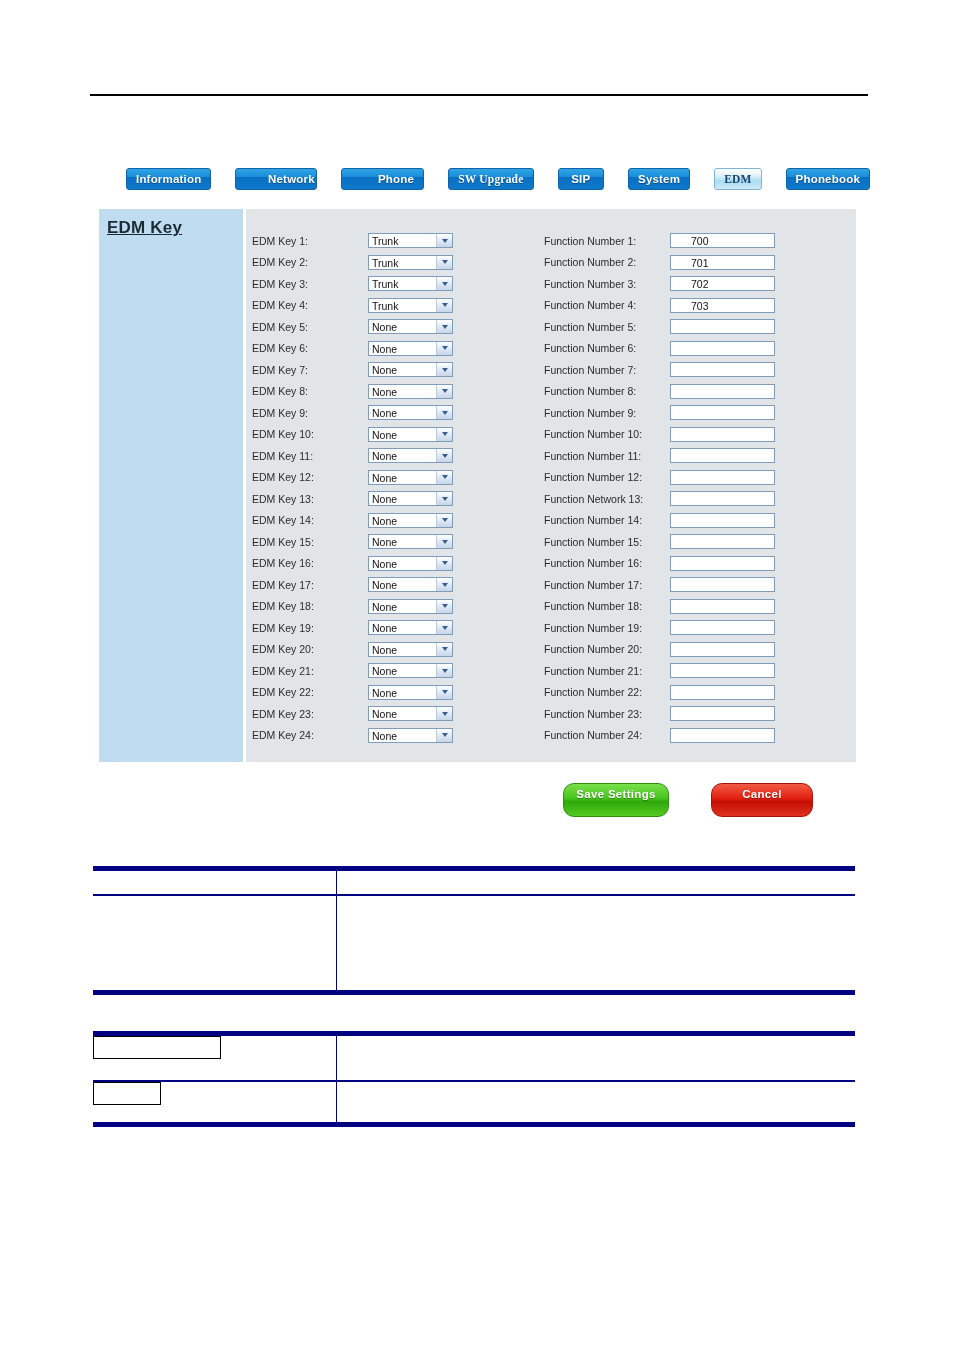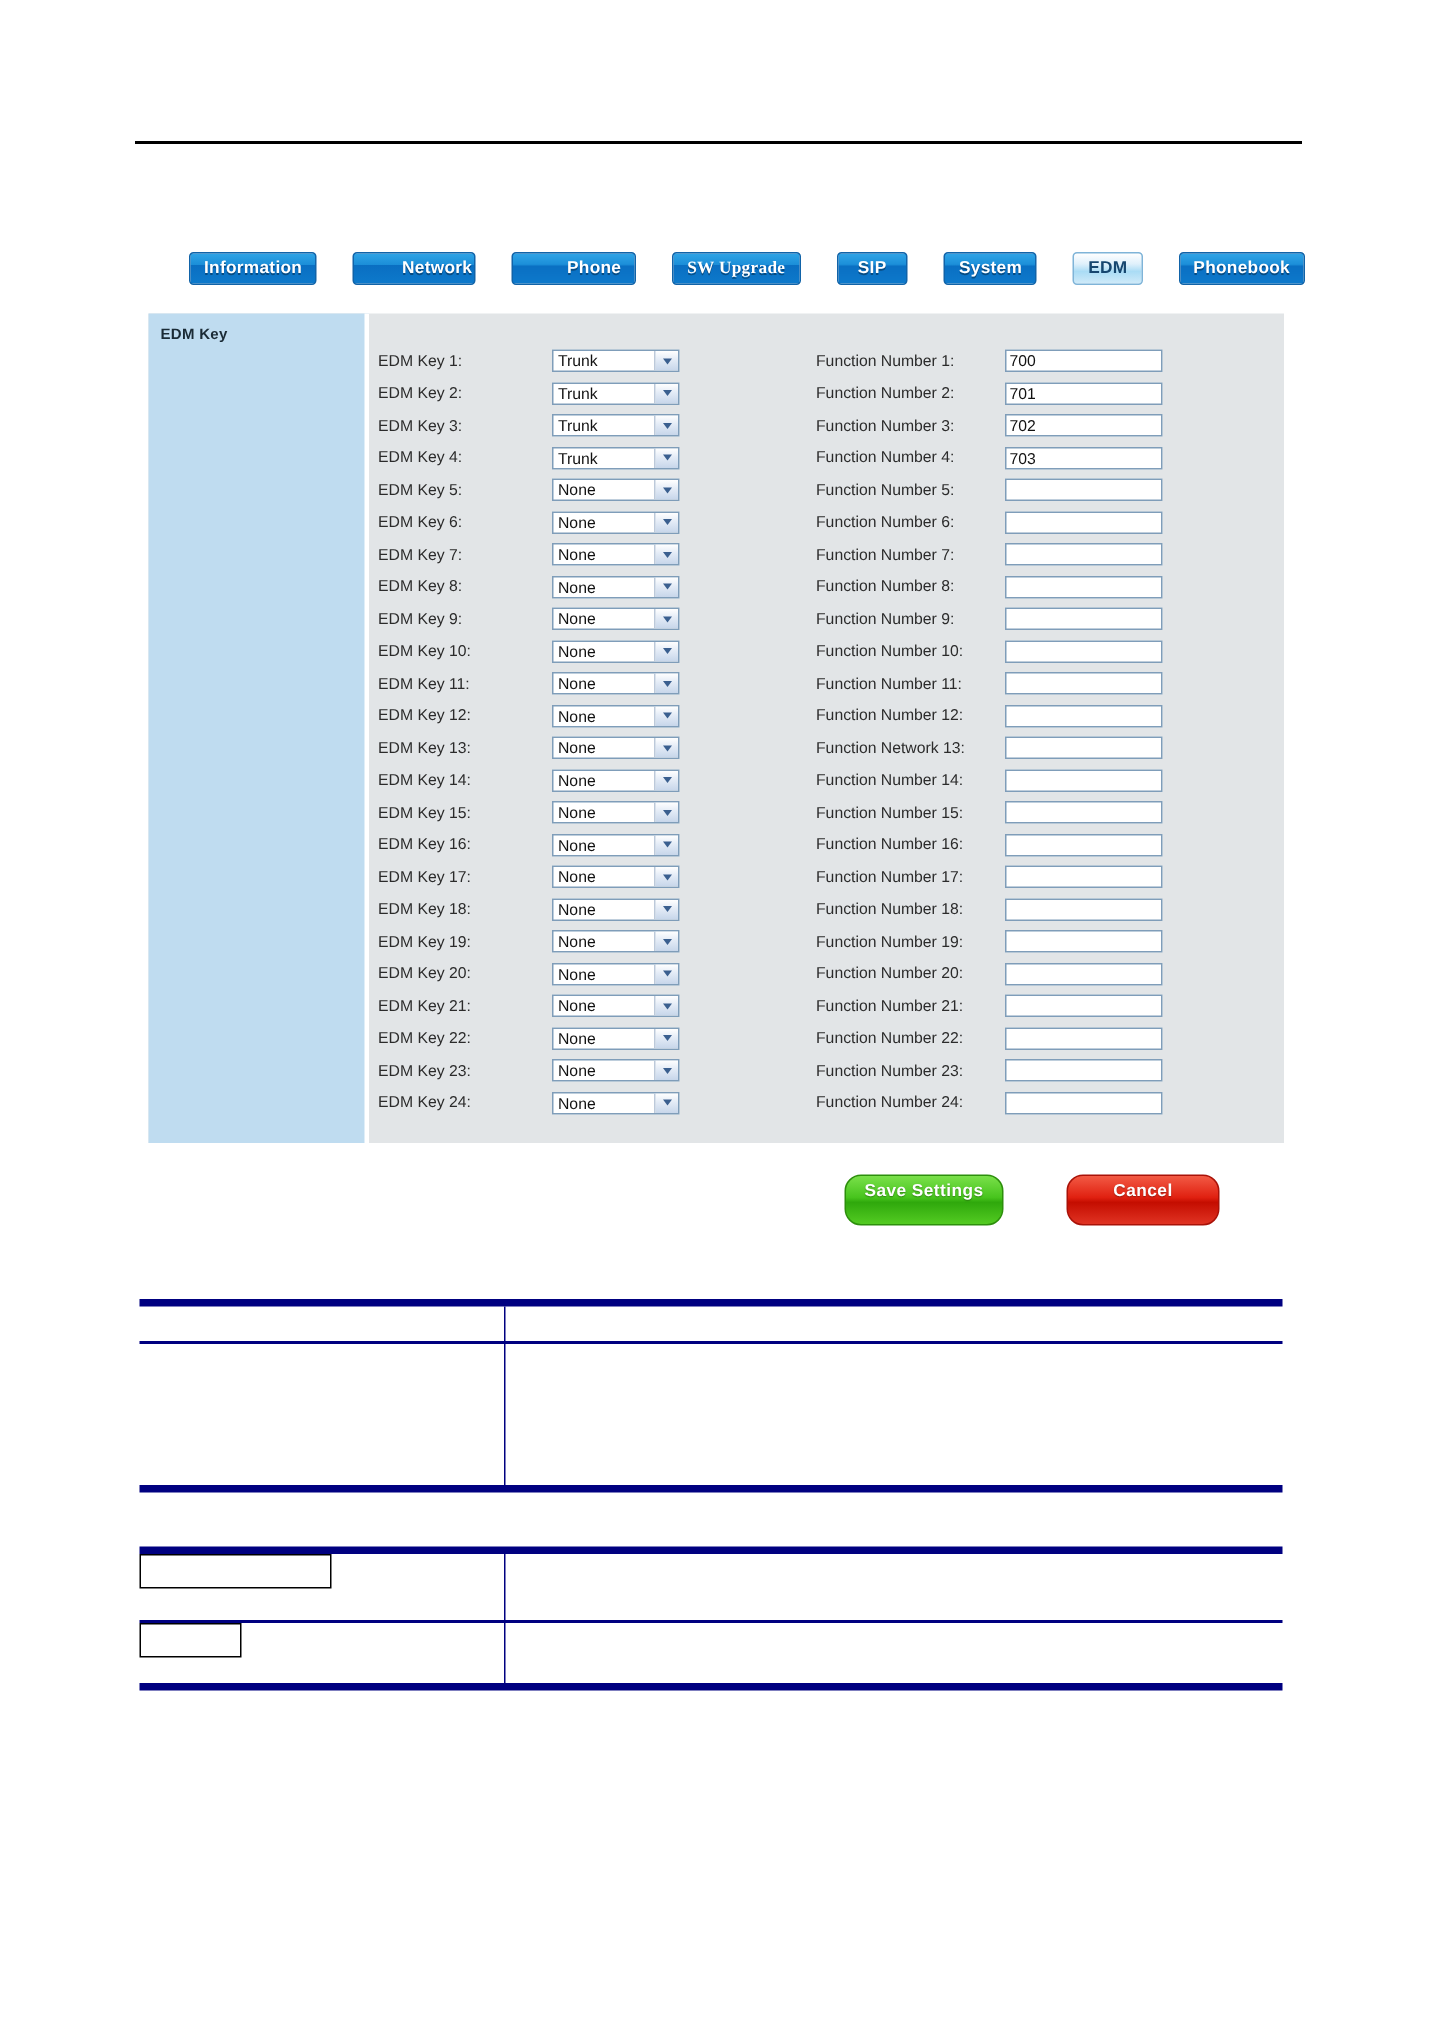--- a/index.html
+++ b/index.html
@@ -59,21 +59,21 @@
     background: linear-gradient(to bottom, #ffffff 0%, #dff0fb 35%, #aadcf5 60%, #cfeaf9 100%);
     border: 1px solid #7fb4d8;
     text-shadow: none;
   }
   .tab.t-information { width: 85px; }
   .tab.t-network     { width: 82px; padding-left: 32px; }
   .tab.t-phone       { width: 86px; padding-left: 36px; }
   .tab.t-swupgrade   { width: 86px; font-family: Liberation Serif, serif; }
   .tab.t-sip         { width: 86px; }
   .tab.t-system      { width: 86px; }
-  .tab.t-edm         { width: 74px; }
+  .tab.t-edm         { width: 74px; font-family: Liberation Serif, serif; }
   .tab.t-phonebook   { width: 88px; }
 
   
   .panel {
     position: absolute;
     left: 99px;
     top: 209px;
     width: 757px;
     height: 553px;
     background: #e2e5e7;
@@ -81,24 +81,25 @@
   }
   .panel-side {
     width: 147px;
     flex: 0 0 147px;
     background: #bfdcf0;
     border-right: 3px solid #ffffff;
     box-sizing: border-box;
     padding: 9px 0 0 8px;
   }
   .panel-side-title {
-    font-size: 10px;
+    font-size: 17px;
     font-weight: bold;
     color: #1b2b36;
     letter-spacing: 0.2px;
+    text-decoration: underline;
   }
   .panel-body {
     flex: 1 1 auto;
     position: relative;
     padding-top: 21px;
     box-sizing: border-box;
   }
 
   
   .row {
@@ -173,21 +174,21 @@
     display: block;
     width: 105px;
     height: 15px;
     line-height: 14px;
     box-sizing: border-box;
     background: #ffffff;
     border: 1px solid #7f9db9;
     font-family: "Liberation Sans", sans-serif;
     font-size: 10.5px;
     color: #111;
-    padding: 0 2px;
+    padding: 0 20px;
   }
 
   
   .actions {
     position: absolute;
     left: 560px;
     top: 783px;
     width: 300px;
     height: 24px;
   }

